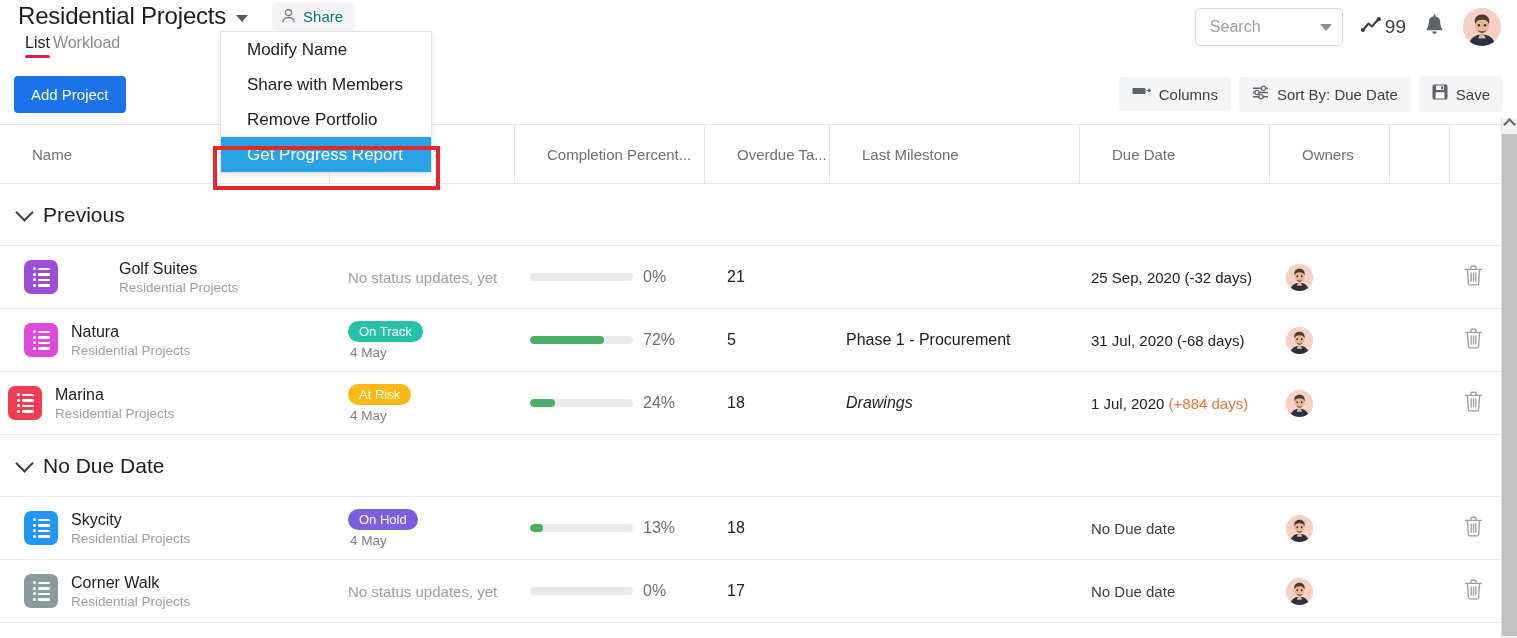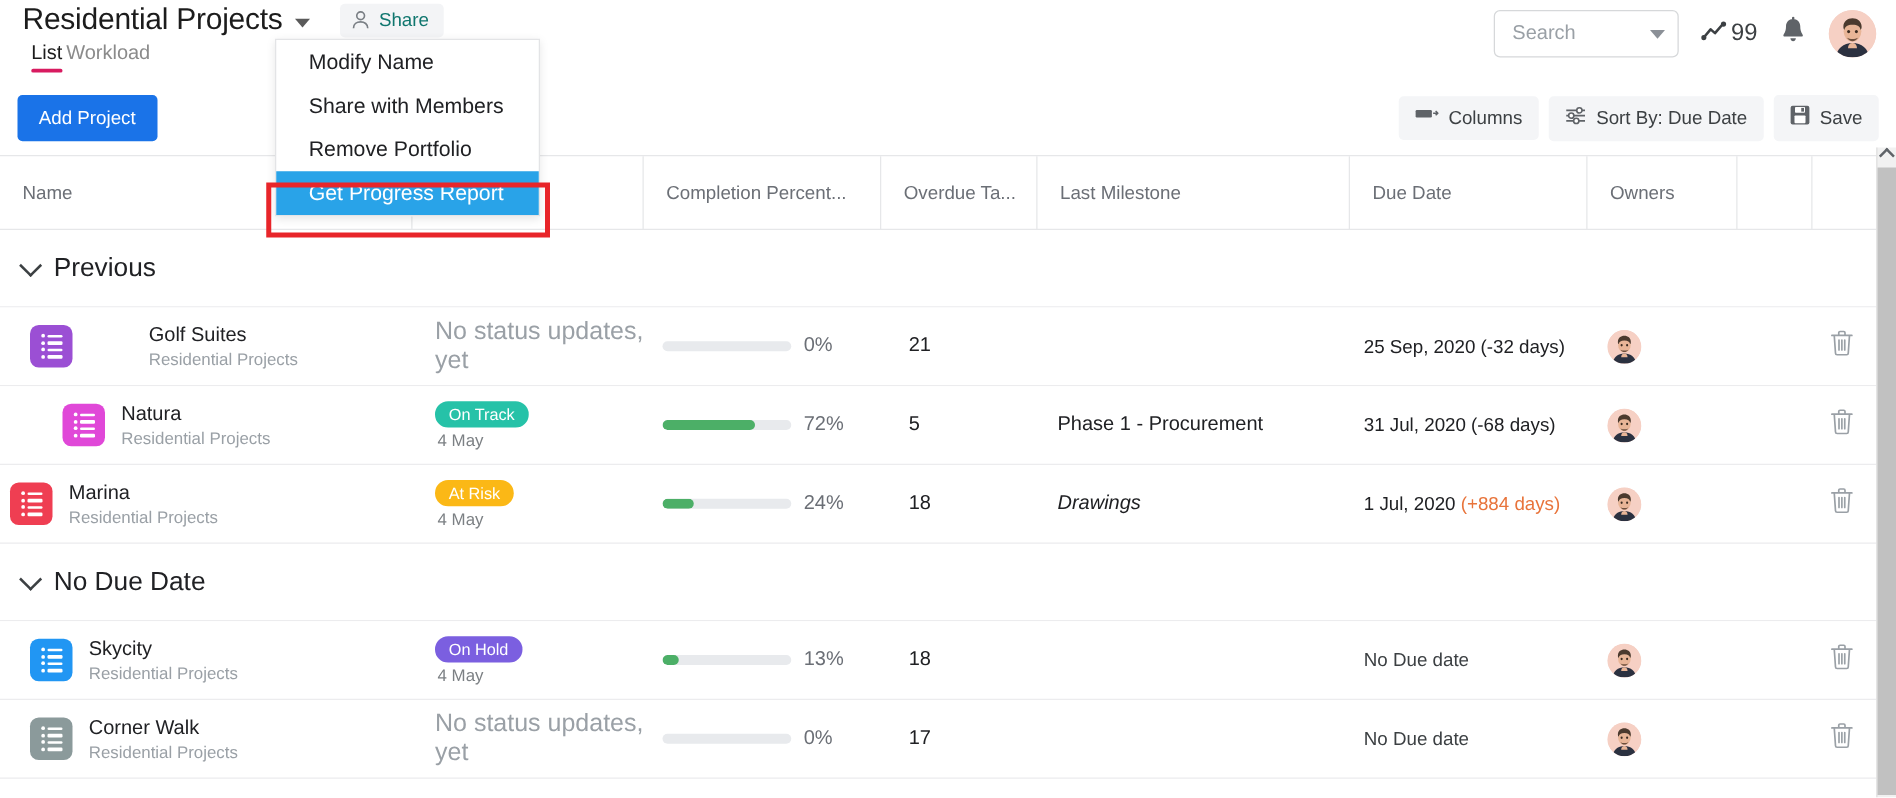--- a/index.html
+++ b/index.html
@@ -48,21 +48,21 @@
                  font-family: inherit; }
   .toolbar { position: absolute; right: 14px; top: 14px; display: flex; gap: 8px; align-items: center; }
   .tool-btn { display: flex; align-items: center; gap: 8px; background: #f4f5f7; border-radius: 4px;
               padding: 8px 13px; cursor: pointer; }
   .tool-btn .lbl { font-size: 15px; color: #3c4043; white-space: nowrap; }
 
   
   .table-wrap { position: absolute; top: 124px; left: 0; width: 1502px; height: 514px; background: #fff; }
   .hdr-row { position: relative; height: 60px; border-top: 1px solid #e6e7e9; border-bottom: 1px solid #e6e7e9; }
   .hdr-cell { position: absolute; top: 0; height: 59px; display: flex; align-items: center;
-              border-right: 1px solid #e6e7e9; padding-left: 18px; }
+              border-right: 1px solid #e6e7e9; padding-left: 32px; }
   .hdr-cell span { font-size: 15px; color: #6b6f76; white-space: nowrap; overflow: hidden; }
 
   .group-hdr { height: 62px; display: flex; align-items: center; padding-left: 18px; gap: 12px;
                background: #fff; border-bottom: 1px solid #ececee; cursor: pointer; }
   .group-hdr .gname { font-size: 21px; color: #202124; }
   .chev { width: 13px; height: 13px; border-left: 2.4px solid #3c4043; border-bottom: 2.4px solid #3c4043;
           transform: rotate(-45deg); margin-top: -5px; }
 
   .row { position: relative; height: 63px; border-bottom: 1px solid #ececee; background: #fff; }
   .cell { position: absolute; top: 0; height: 62px; display: flex; align-items: center; }
@@ -74,21 +74,21 @@
   .lrow .bar { height: 2.5px; background: #fff; border-radius: 1px; flex: 1; }
   .lrow .dt { width: 3px; height: 3px; background: #fff; border-radius: 50%; }
 
   .proj-text { margin-left: 13px; display: flex; flex-direction: column; gap: 2px; }
   .proj-name { font-size: 16px; color: #202124; cursor: pointer; }
   .proj-sub { font-size: 13.5px; color: #9aa0a6; }
 
   .status-wrap { display: flex; flex-direction: column; gap: 3px; align-items: flex-start; }
   .badge { font-size: 13px; color: #fff; border-radius: 11px; padding: 3px 11px; }
   .badge-date { font-size: 13.5px; color: #7c8084; padding-left: 2px; }
-  .nostatus { font-size: 20px; color: #9aa0a6; }
+  .nostatus { font-size: 15px; color: #9aa0a6; }
 
   .prog-wrap { display: flex; align-items: center; gap: 10px; }
   .prog-track { width: 103px; height: 8px; background: #e8eaed; border-radius: 5px; overflow: hidden; }
   .prog-fill { height: 100%; background: #4caf67; border-radius: 5px; }
   .prog-pct { font-size: 16px; color: #6b6f76; }
 
   .overdue-num { font-size: 16px; color: #202124; }
   .milestone { font-size: 16px; color: #202124; }
   .duedate { font-size: 15px; color: #202124; white-space: nowrap; }
   .duedate .over { color: #e8743b; }
@@ -311,21 +311,21 @@
               </svg></div>
           </div>
           <div class="cell" style="left: 1390px; width: 60px;"></div>
           <div class="cell" style="left: 1464px; width: 38px;">
             <span class="trash"><svg width="19" height="21" viewBox="0 0 19 21">
                 <path d="M1.5 4.3h16M7 4.3V2.2c0-.6.5-1 1-1h3c.5 0 1 .4 1 1v2.1M3.4 4.3l1 14.3c0 .7.6 1.2 1.3 1.2h7.6c.7 0 1.3-.5 1.3-1.2l1-14.3M7.2 8v8M9.5 8v8M11.8 8v8" fill="none" stroke="#9aa0a6" stroke-width="1.35" stroke-linecap="round"></path>
               </svg></span>
           </div>
         </div>
         <div class="row">
-          <div class="cell" style="left: 24px; width: 306px; margin-left: 26px;">
+          <div class="cell" style="left: 24px; width: 306px;">
             <div class="proj-icon" style="background: rgb(224, 72, 216);">
               <div class="lines">
                 <div class="lrow">
                   <span class="dt"></span>
                   <span class="bar"></span>
                 </div>
                 <div class="lrow">
                   <span class="dt"></span>
                   <span class="bar"></span>
                 </div>

